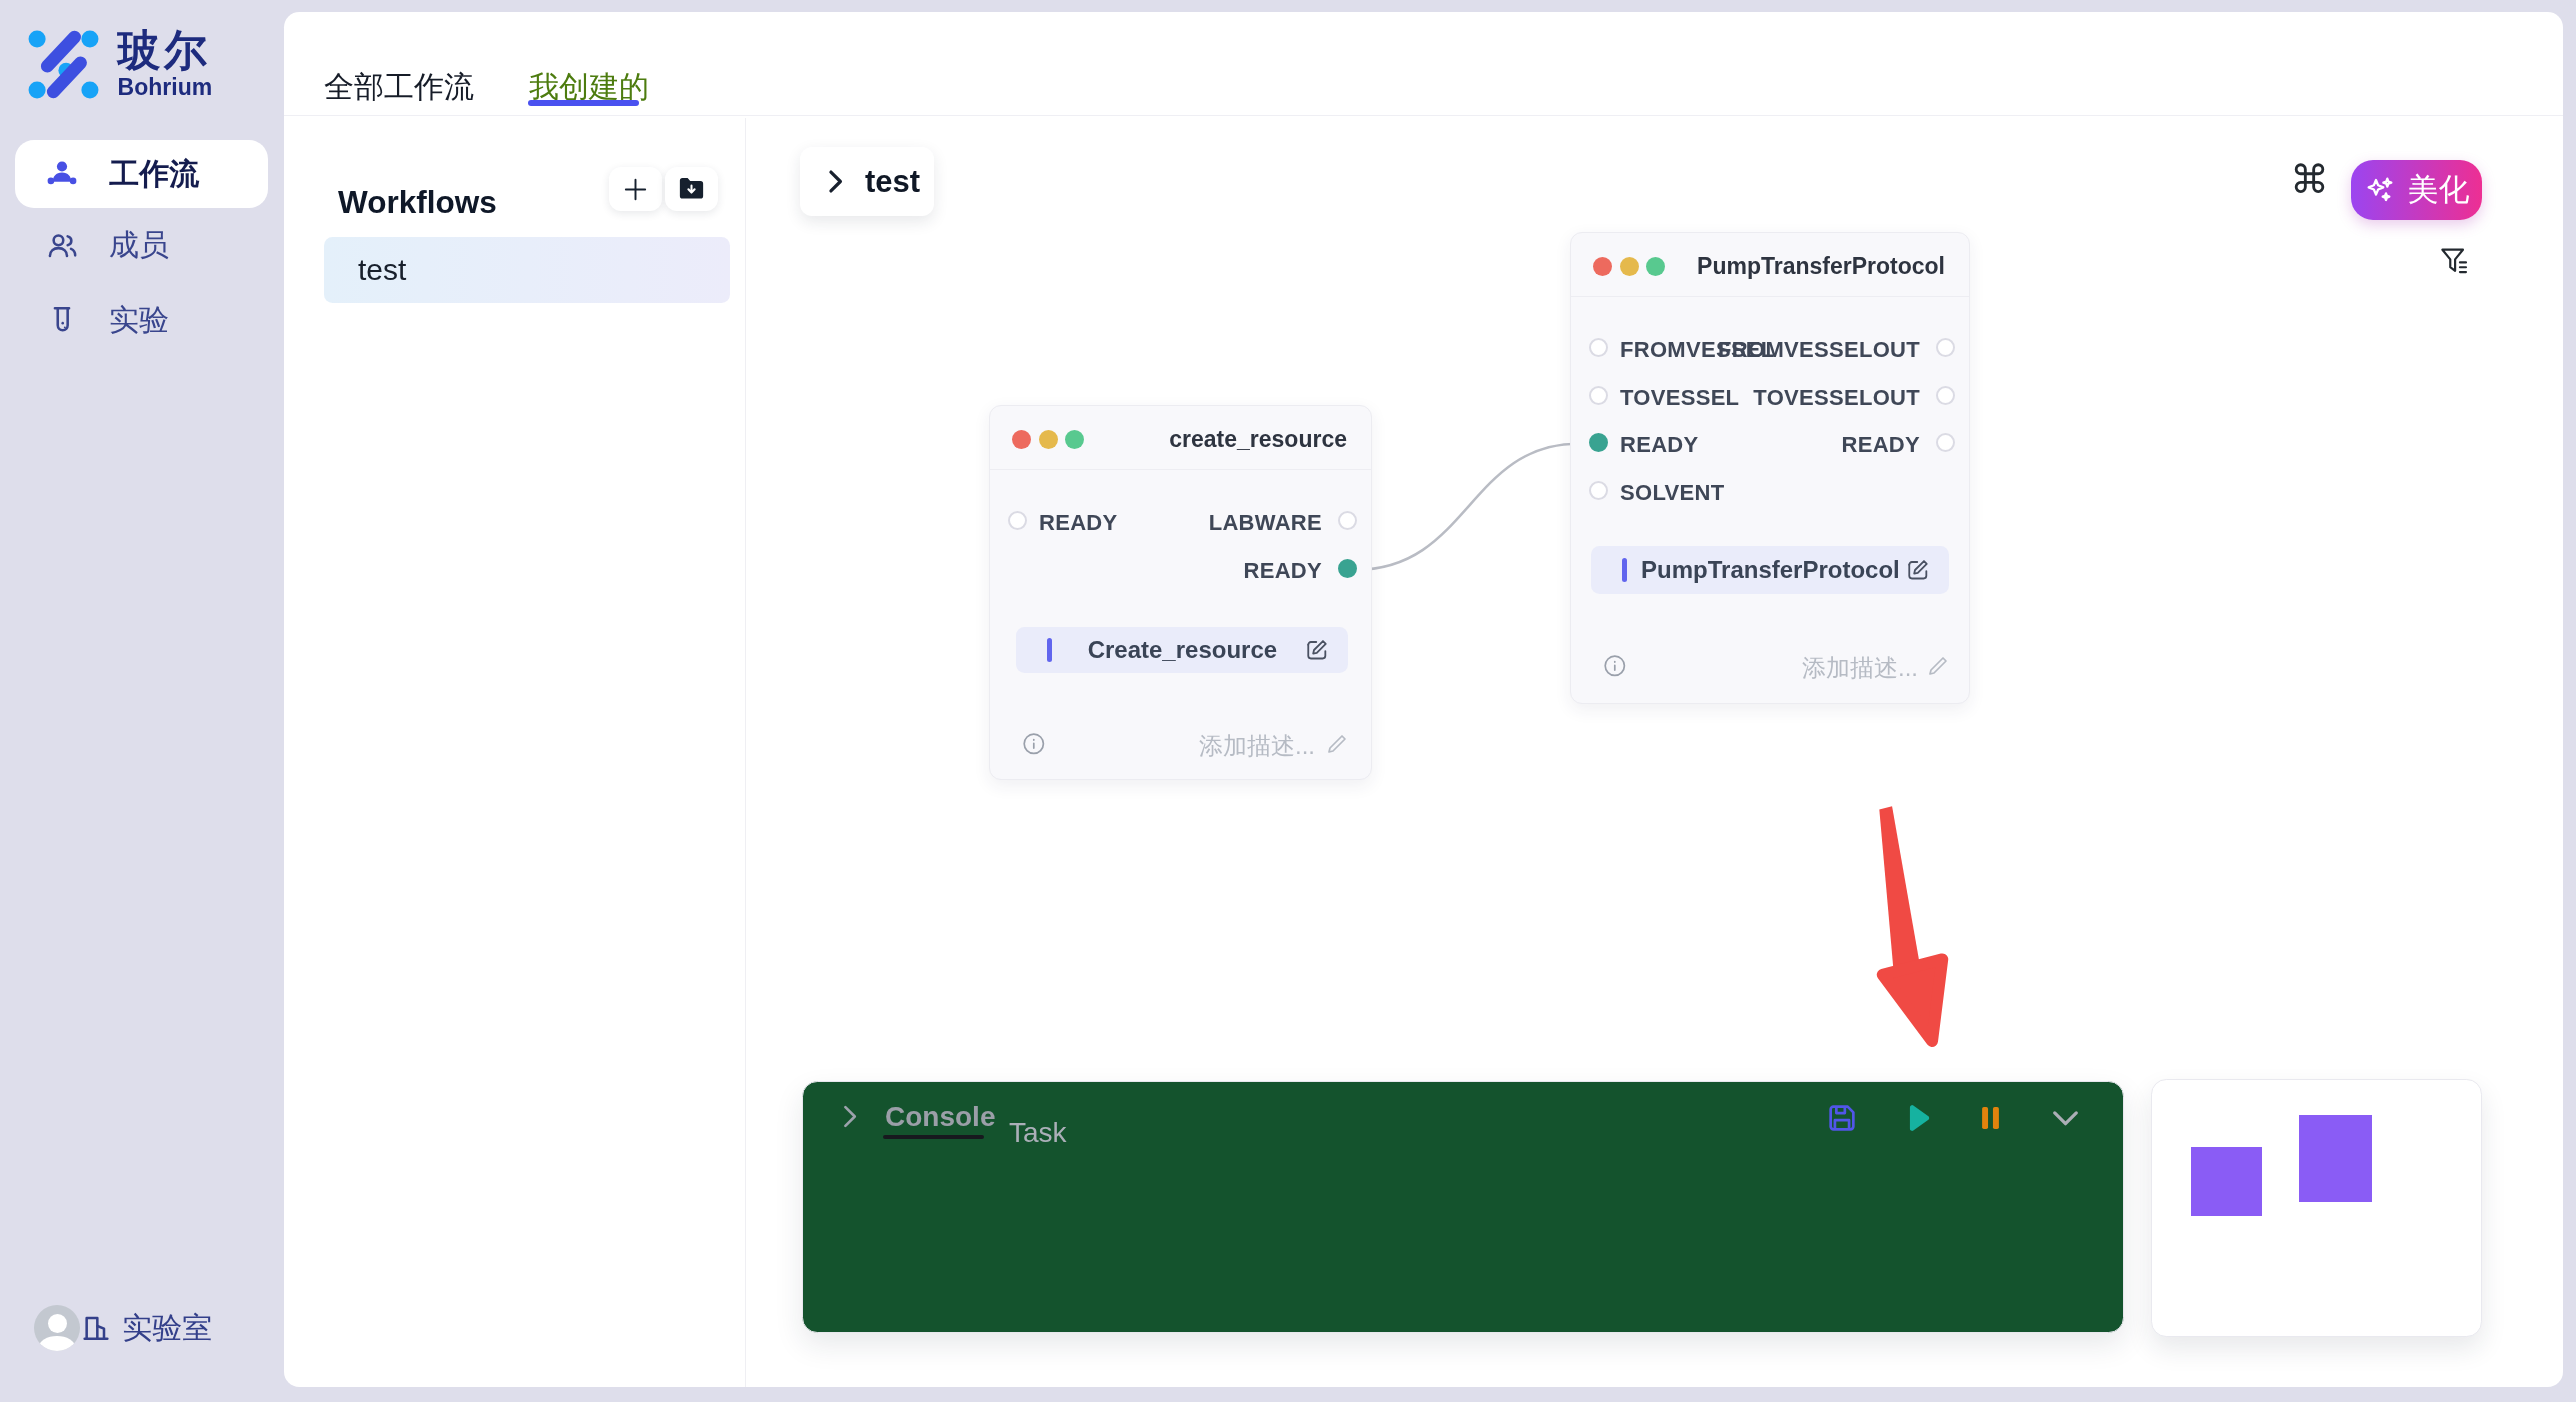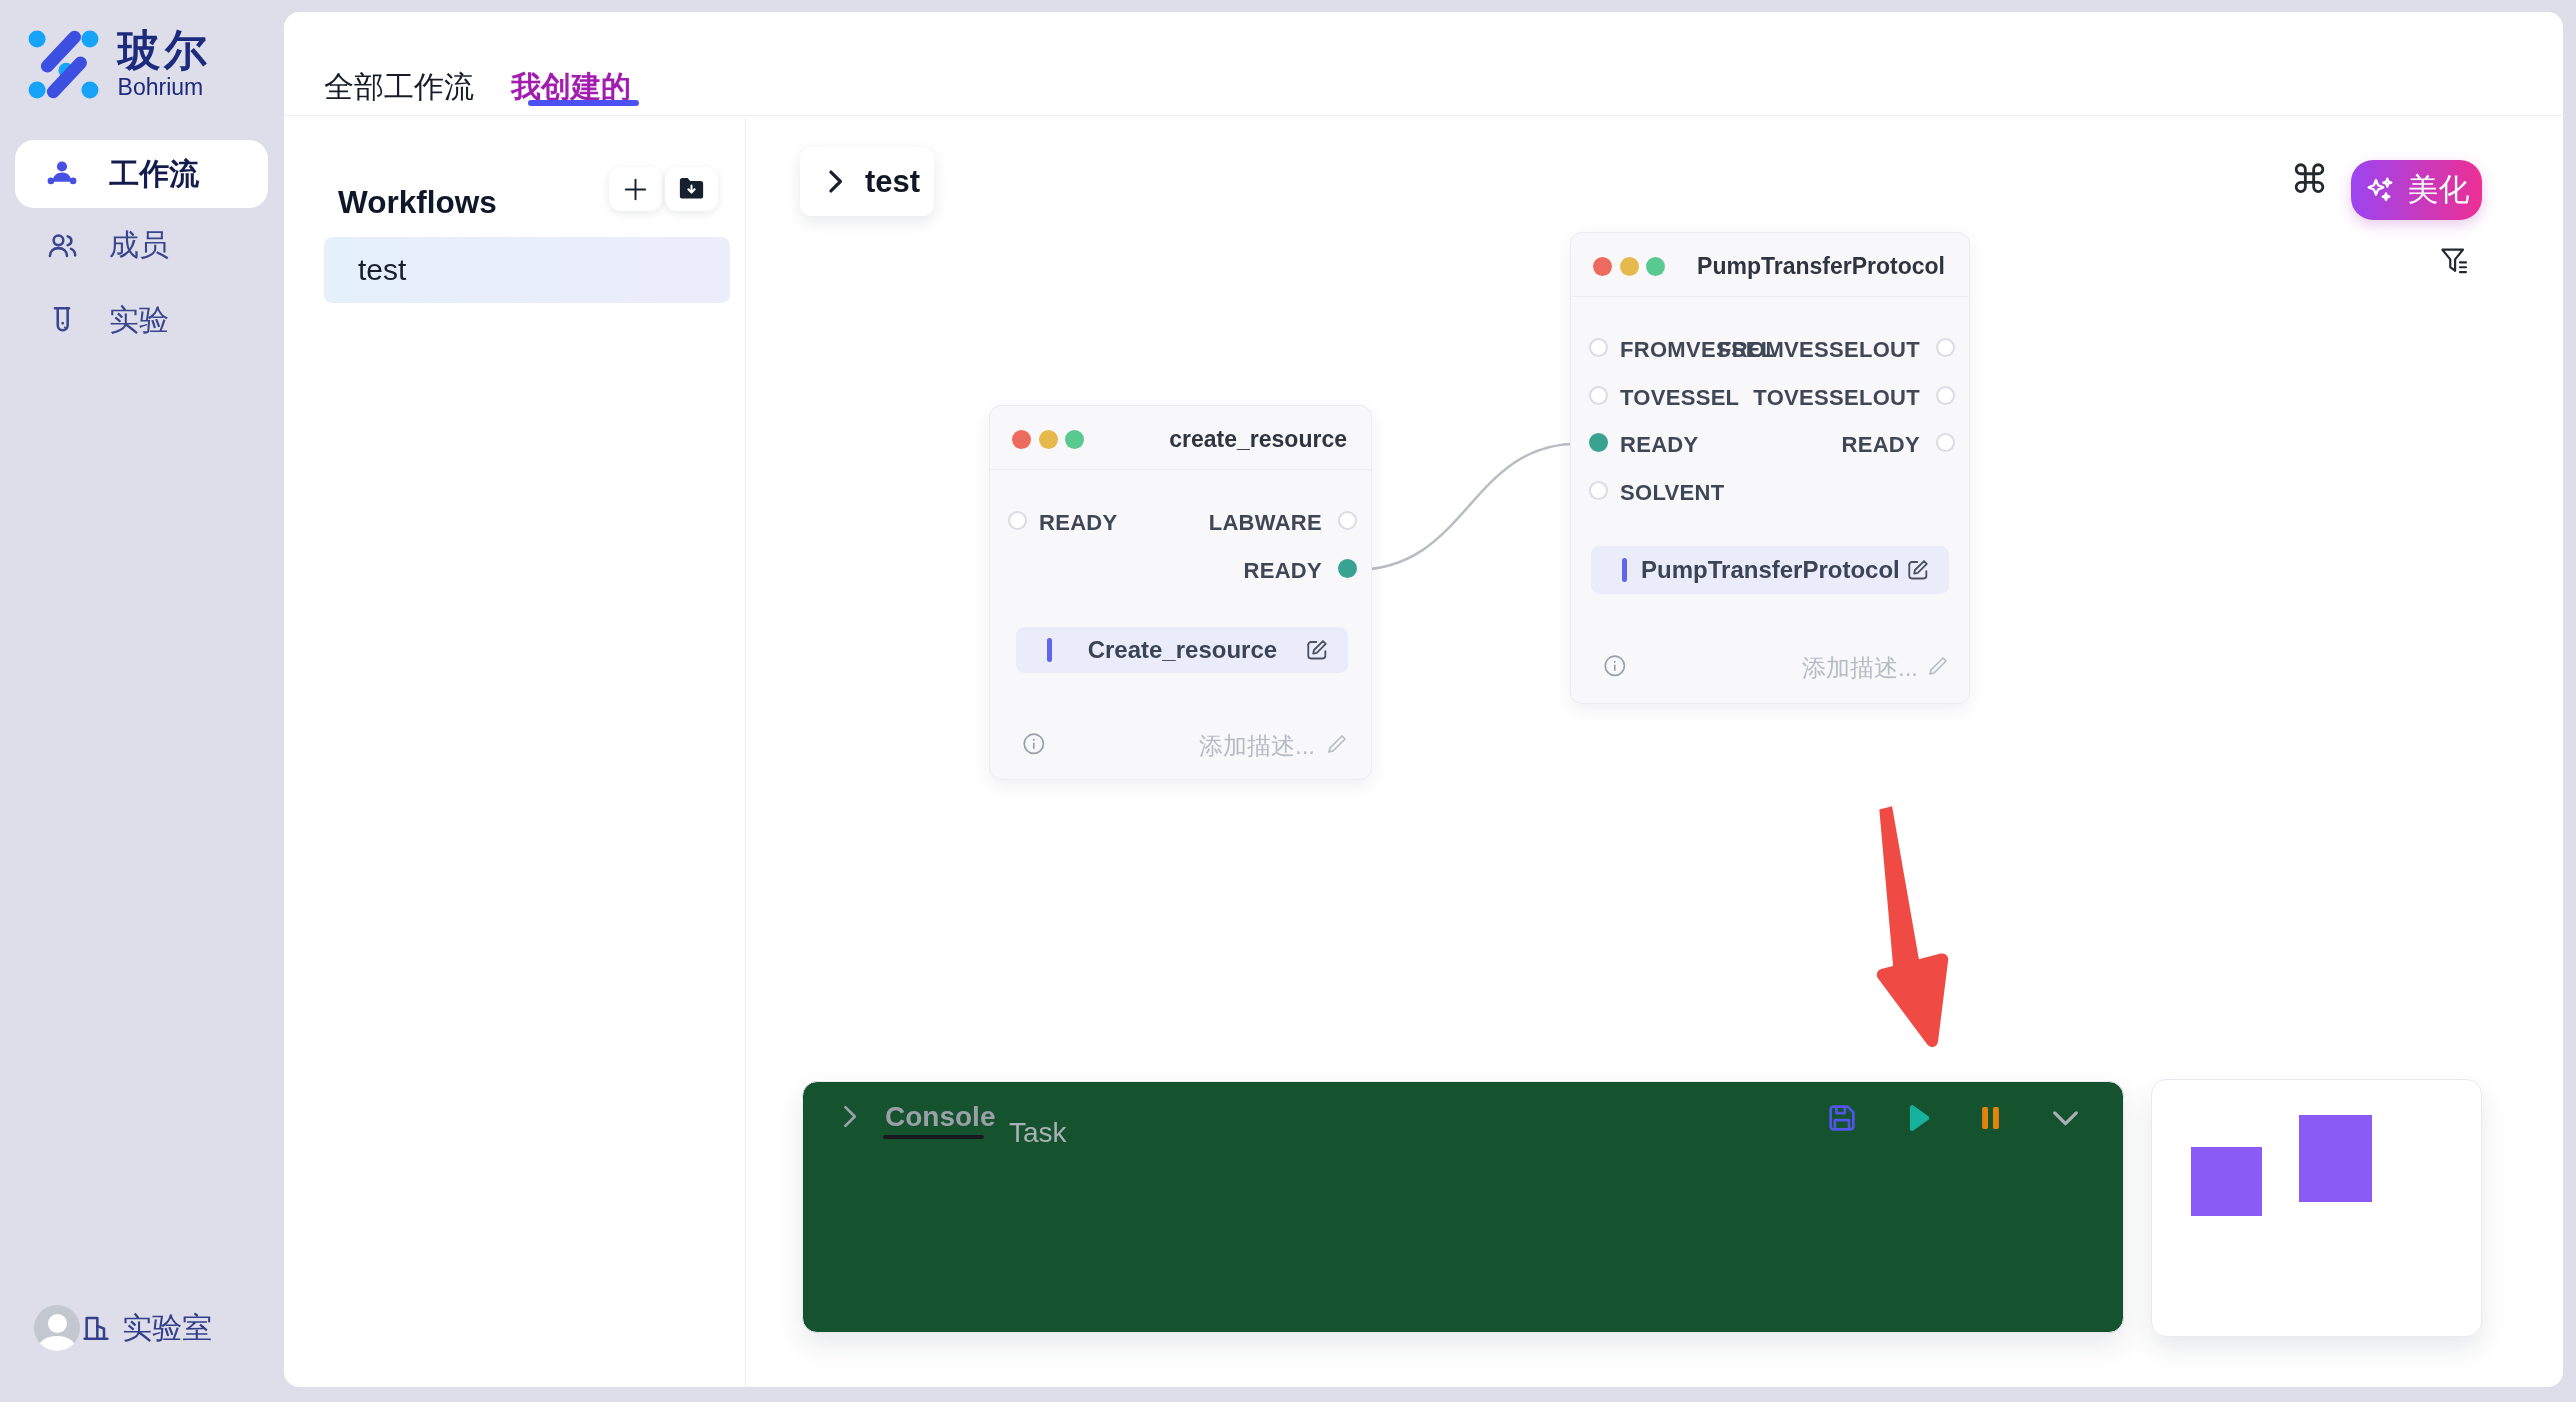--- a/index.html
+++ b/index.html
@@ -4,41 +4,41 @@
 <style>
   * { margin:0; padding:0; box-sizing:border-box; }
   html,body { width:2576px; height:1402px; }
   body { background:#DEDEEB; font-family:"Liberation Sans","DejaVu Sans",sans-serif; overflow:hidden; position:relative; }
   .abs { position:absolute; }
 
   
   .sidebar { position:absolute; left:0; top:0; width:284px; height:1402px; background:#DEDEEB; }
   .logo-row { position:absolute; left:25.6px; top:27px; display:flex; align-items:center; gap:17px; }
   .logo-text .cn { font-size:43px; font-weight:bold; color:#1D2B7E; letter-spacing:3.4px; line-height:1.05; }
-  .logo-text .en { font-size:23px; font-weight:normal; color:#1D2B7E; margin-top:1.7px; }
+  .logo-text .en { font-size:23px; font-weight:bold; color:#1D2B7E; margin-top:1.7px;text-align:center; }
   .menu { position:absolute; left:0; top:140px; width:284px; }
   .menu-item { position:relative; height:75px; display:flex; align-items:center; cursor:pointer; }
   .menu-item .mi-icon { position:absolute; left:44px; width:36px; height:36px; display:flex; align-items:center; justify-content:center; }
   .menu-item .mi-label { position:absolute; left:109px; font-size:30px; color:#39458D; }
   .menu-item.active { background:#FFFFFF; border-radius:19px; margin:0 15.3px; height:68px; width:253px; }
   .menu-item.active .mi-icon { left:29px; }
   .menu-item.active .mi-label { left:94px; font-weight:bold; color:#141C4E; }
   .user-row { position:absolute; left:34px; top:1305px; display:flex; align-items:center; }
   .avatar { width:46px; height:46px; border-radius:50%; background:#C3C8D0; overflow:hidden; position:relative; }
   .avatar .head { position:absolute; left:13.6px; top:8.5px; width:19px; height:19px; border-radius:50%; background:#FFFFFF; }
   .avatar .bod { position:absolute; left:5.1px; top:31px; width:36px; height:22px; border-radius:50%; background:#FFFFFF; }
   .lab { display:flex; align-items:center; gap:10.2px; }
   .lab-label { font-size:30px; color:#333F8A; }
 
   
   .main { position:absolute; left:284px; top:12px; width:2279px; height:1375px; background:#FFFFFF; border-radius:15.3px; }
   .tabs { position:absolute; left:0; top:0; width:100%; height:104px; border-bottom:1.7px solid #EFEFF4; }
   .tab { position:absolute; top:55px; font-size:30px; color:#161C28; cursor:pointer; }
   .tab.t0 { left:40px; }
-  .tab.t1 { left:227px; font-weight:bold; color:#a21caf; }
+  .tab.t1 { left:245px; font-weight:normal; color:#4d7c0f; }
   .tab-underline { position:absolute; left:244px; top:88px; width:111px; height:6px; background:#4A51F0; border-radius:3.4px; }
 
   
   .wf-panel { position:absolute; left:0; top:106px; width:462px; height:1269px; border-right:1.7px solid #EFEFF3; }
   .wf-title { position:absolute; left:54px; top:66px; font-size:31.5px; font-weight:bold; color:#0F1828; }
   .icon-btn { position:absolute; top:49px; width:53px; height:44px; background:#FFFFFF; border-radius:12px; box-shadow:0 2.6px 8.5px rgba(30,35,60,0.10); display:flex; align-items:center; justify-content:center; cursor:pointer; }
   .btn-plus { left:325px; }
   .btn-folder { left:381px; }
   .wf-item { position:absolute; left:40px; top:119px; width:406px; height:66px; border-radius:8.5px;
      background:linear-gradient(90deg,#E4F0FA 0%,#ECECFA 100%); display:flex; align-items:center; cursor:pointer; }

